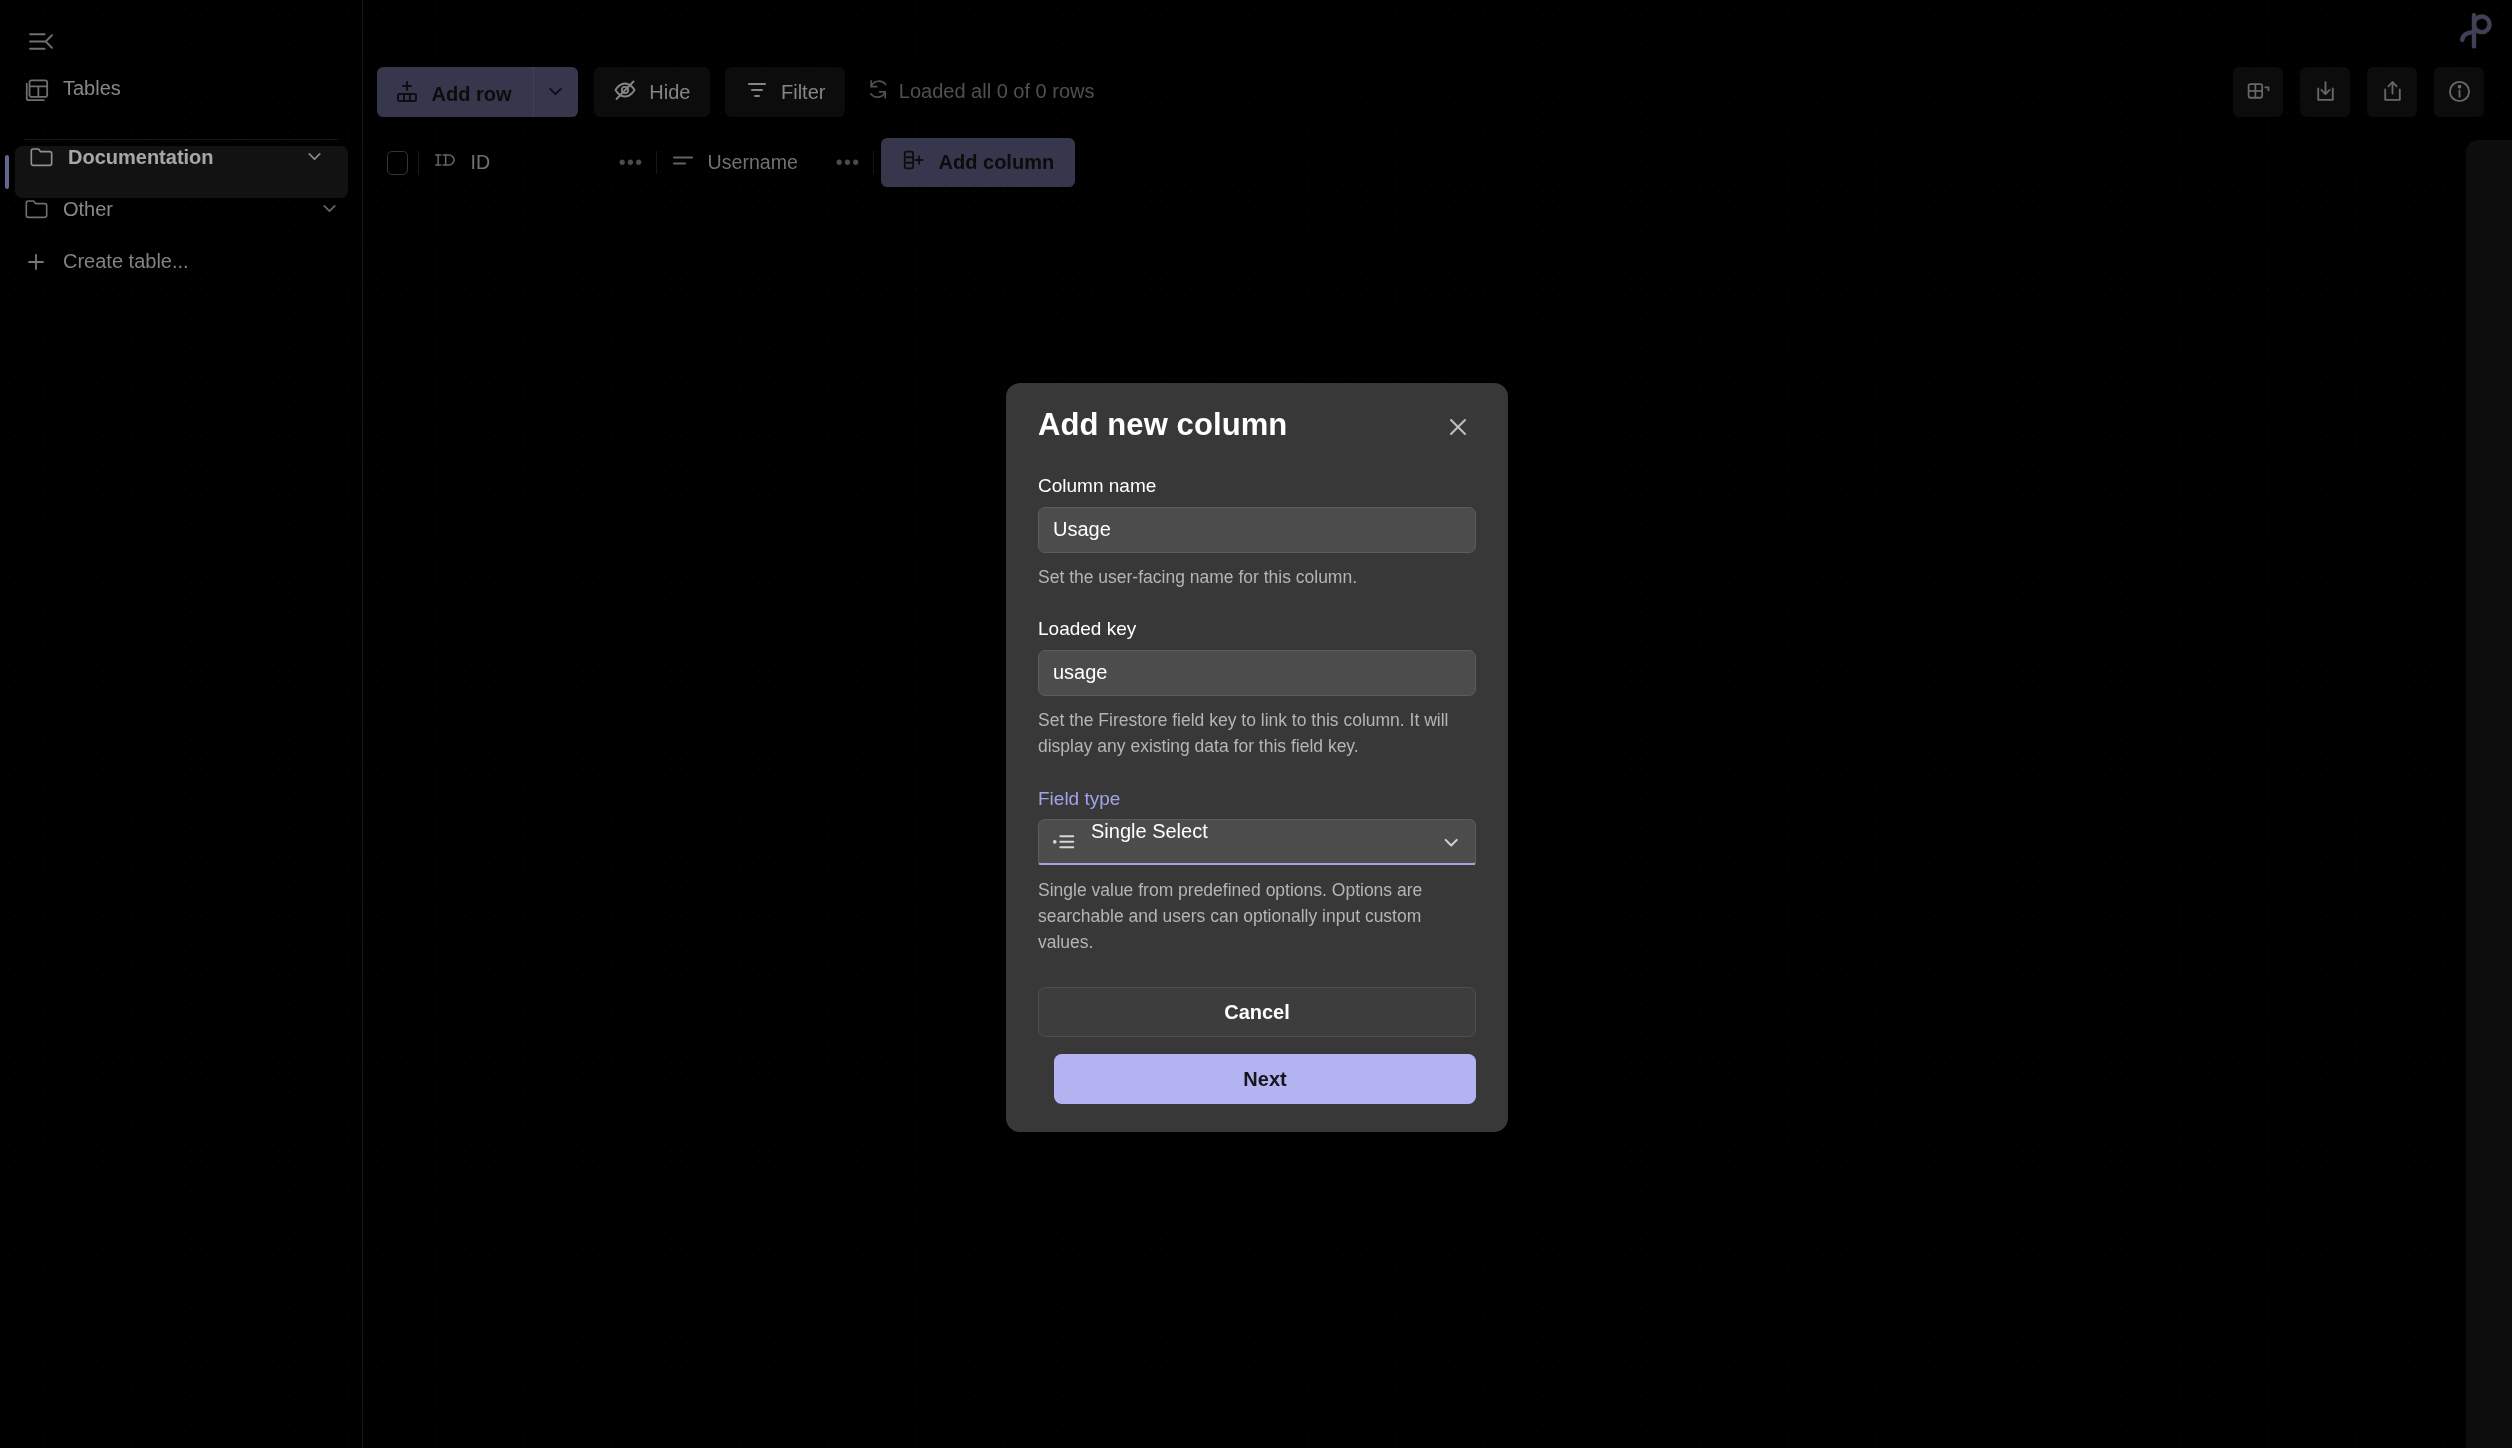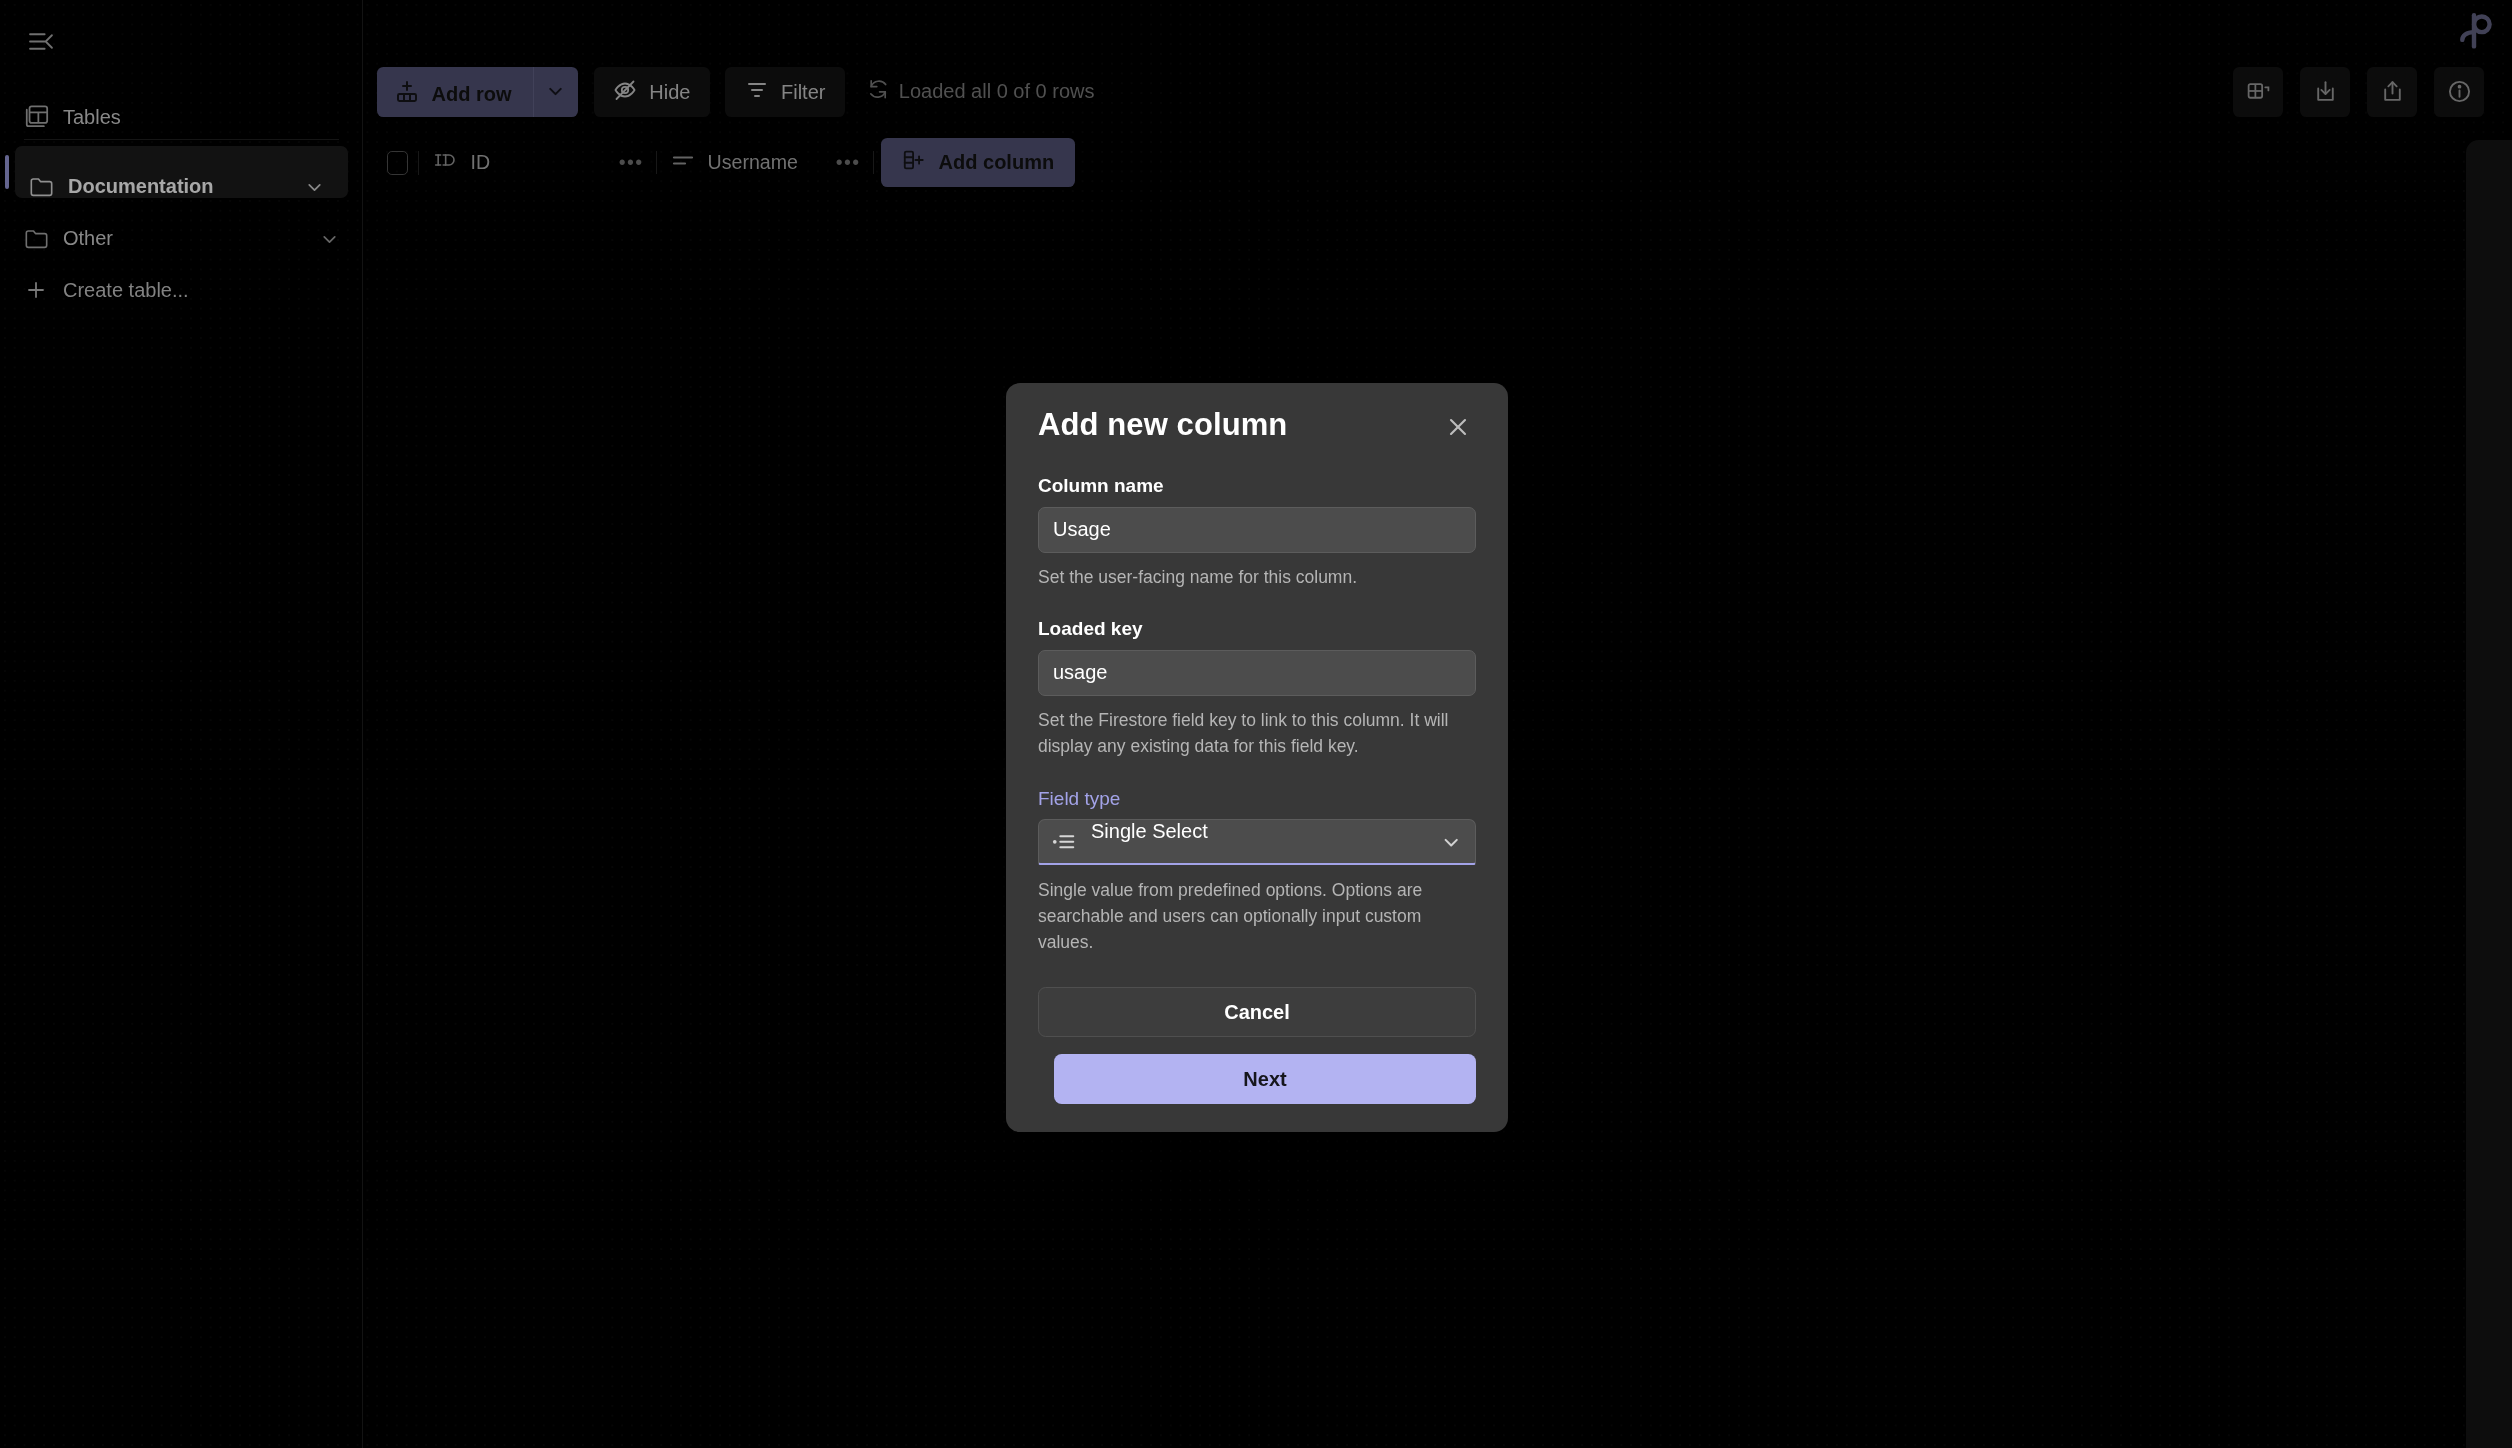--- a/index.html
+++ b/index.html
@@ -30,21 +30,21 @@
   .sidebar-collapse{
     position:absolute; left:19.6px; top:21px; width:43px; height:43px;
     display:flex; align-items:center; justify-content:center; cursor:pointer;
     border-radius:7px;
   }
 
   .side-section{
     position:absolute; left:0; top:77px; width:363px;
   }
   .side-row{
-    display:flex; align-items:flex-end; height:52px; padding:0 19.6px 0 24px;
+    display:flex; align-items:flex-start; height:52px; padding:0 19.6px 0 24px;
     color:#bdbdbd; font-size:20px; cursor:pointer; position:relative;
   }
   .side-row .ico{ width:39px; display:flex; align-items:center; color:#9a9a9a; flex:0 0 39px;}
   .side-row .lbl{ flex:1 1 auto; white-space:nowrap; }
   .side-row .chev{ width:28px; display:flex; justify-content:center; color:#8e8e8e;}
 
   .side-divider{ height:0.7px; background:#1e1e1e; margin:9.8px 24px 7px 24px; }
 
   .side-row.active{
     background:#1a1a1a; border-radius:7px; margin:0 15px; padding-left:14px;
@@ -148,21 +148,21 @@
   .modal-head{
     display:flex; align-items:flex-start; justify-content:space-between;
     margin-bottom:29px;
   }
   .modal-title{ color:#fff; font-size:31px; font-weight:bold; letter-spacing:0.1px; }
   .close-x{
     width:36px; height:36px; display:flex; align-items:center; justify-content:center;
     color:#bdbdbd; cursor:pointer; border-radius:5.6px; margin-top:2.8px;
   }
 
-  .flabel{ color:#ffffff; font-size:19px; font-weight:bold; margin-bottom:9.8px; }
+  .flabel{ color:#ffffff; font-size:19px; font-weight:normal; margin-bottom:9.8px; }
   .flabel.accent{ color:#a3a3e8; font-weight:normal; }
   .finput{
     height:46px; background:#4c4c4c; border:0.7px solid #5c5c5c; border-radius:7px;
     display:flex; align-items:center; padding:0 14px;
     color:#ffffff; font-size:20px; cursor:text;
   }
   .fhelp{ color:#b5b5b5; font-size:17.5px; line-height:1.5; margin-top:11.2px; }
   .fgroup{ margin-bottom:28px; }
 
   .fselect{

